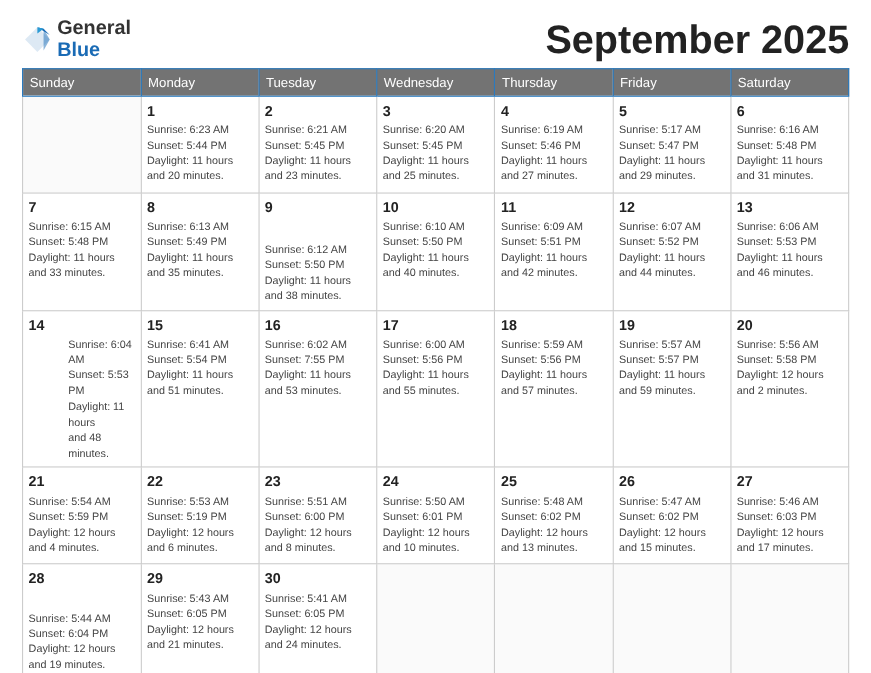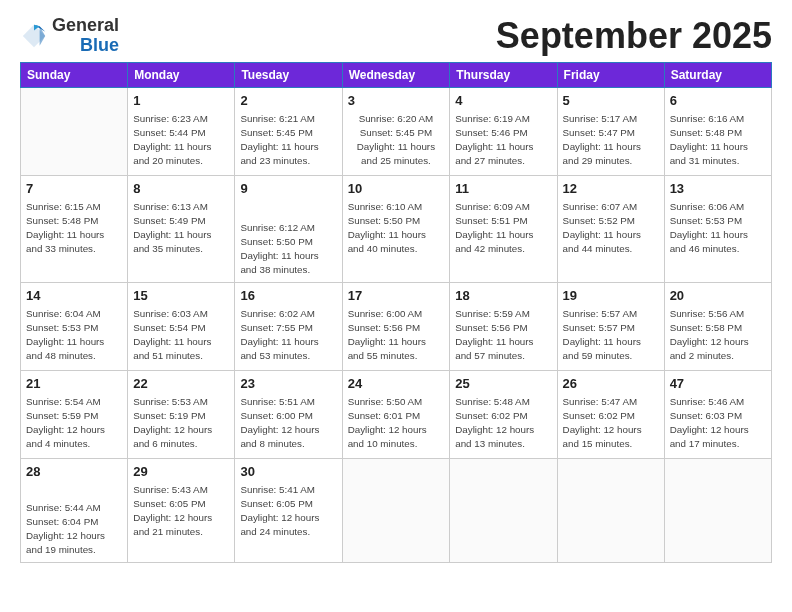--- a/index.html
+++ b/index.html
@@ -13,21 +13,20 @@
     .header {
       display: flex;
       align-items: flex-start;
       justify-content: space-between;
       margin-bottom: 4px;
     }
     .logo {
       display: flex;
       align-items: center;
       gap: 4px;
-      text-align: right;
     }
     .logo-text {
       font-size: 18px;
       font-weight: bold;
       line-height: 1.1;
     }
     .logo-general { color: #333; }
     .logo-blue { color: #1a6bb5; }
     .logo-icon {
       width: 28px;
@@ -47,26 +46,26 @@
       color: #333;
       margin-top: 2px;
     }
     .calendar {
       width: 100%;
       border-collapse: collapse;
       margin-top: 6px;
       font-size: 10.5px;
     }
     .calendar th {
-      background-color: #6d28d9;
+      background-color: #737373;
       color: #fff;
       text-align: left;
       padding: 5px 6px;
       font-size: 12px;
-      font-weight: bold;
+      font-weight: normal;
       border: 1px solid #2a7abf;
     }
     .calendar td {
       border: 1px solid #ccc;
       vertical-align: top;
       padding: 4px 5px;
       width: 108px;
       min-height: 80px;
       color: #333;
       line-height: 1.4;
@@ -135,21 +134,21 @@
         </td>
         <td>
           <span class="day-num">2</span>
           <div class="day-info" style="white-space: pre-line;">Sunrise: 6:21 AM
 Sunset: 5:45 PM
 Daylight: 11 hours
 and 23 minutes.</div>
         </td>
         <td>
           <span class="day-num">3</span>
-          <div class="day-info" style="white-space: pre-line; text-align: center;">Sunrise: 6:20 AM
+          <div class="day-info" style="white-space: pre-line;">Sunrise: 6:20 AM
 Sunset: 5:45 PM
 Daylight: 11 hours
 and 25 minutes.</div>
         </td>
         <td>
           <span class="day-num">4</span>
           <div class="day-info" style="white-space: pre-line;">Sunrise: 6:19 AM
 Sunset: 5:46 PM
 Daylight: 11 hours
 and 27 minutes.</div>
@@ -216,28 +215,28 @@
           <span class="day-num">13</span>
           <div class="day-info" style="white-space: pre-line;">Sunrise: 6:06 AM
 Sunset: 5:53 PM
 Daylight: 11 hours
 and 46 minutes.</div>
         </td>
       </tr>
       <tr class="week-row">
         <td>
           <span class="day-num">14</span>
-          <div class="day-info" style="white-space: pre-line;">Sunrise: 6:04 AM
+          <div class="day-info" style="white-space: pre-line; margin-left: 36px;">Sunrise: 6:04 AM
 Sunset: 5:53 PM
 Daylight: 11 hours
 and 48 minutes.</div>
         </td>
         <td>
           <span class="day-num">15</span>
-          <div class="day-info" style="white-space: pre-line;">Sunrise: 6:03 AM
+          <div class="day-info" style="white-space: pre-line;">Sunrise: 6:41 AM
 Sunset: 5:54 PM
 Daylight: 11 hours
 and 51 minutes.</div>
         </td>
         <td>
           <span class="day-num">16</span>
           <div class="day-info" style="white-space: pre-line;">Sunrise: 6:02 AM
 Sunset: 7:55 PM
 Daylight: 11 hours
 and 53 minutes.</div>
@@ -308,21 +307,21 @@
 and 13 minutes.</div>
         </td>
         <td>
           <span class="day-num">26</span>
           <div class="day-info" style="white-space: pre-line;">Sunrise: 5:47 AM
 Sunset: 6:02 PM
 Daylight: 12 hours
 and 15 minutes.</div>
         </td>
         <td>
-          <span class="day-num">47</span>
+          <span class="day-num">27</span>
           <div class="day-info" style="white-space: pre-line;">Sunrise: 5:46 AM
 Sunset: 6:03 PM
 Daylight: 12 hours
 and 17 minutes.</div>
         </td>
       </tr>
       <tr class="week-row">
         <td>
           <span class="day-num">28</span>
           <div class="day-info" style="white-space: pre-line; margin-top: 20px;">Sunrise: 5:44 AM

